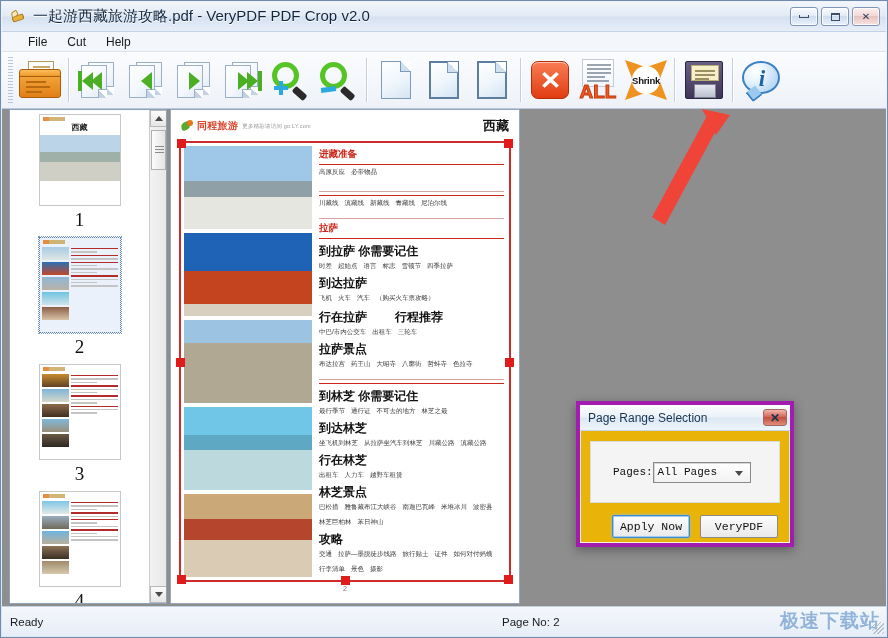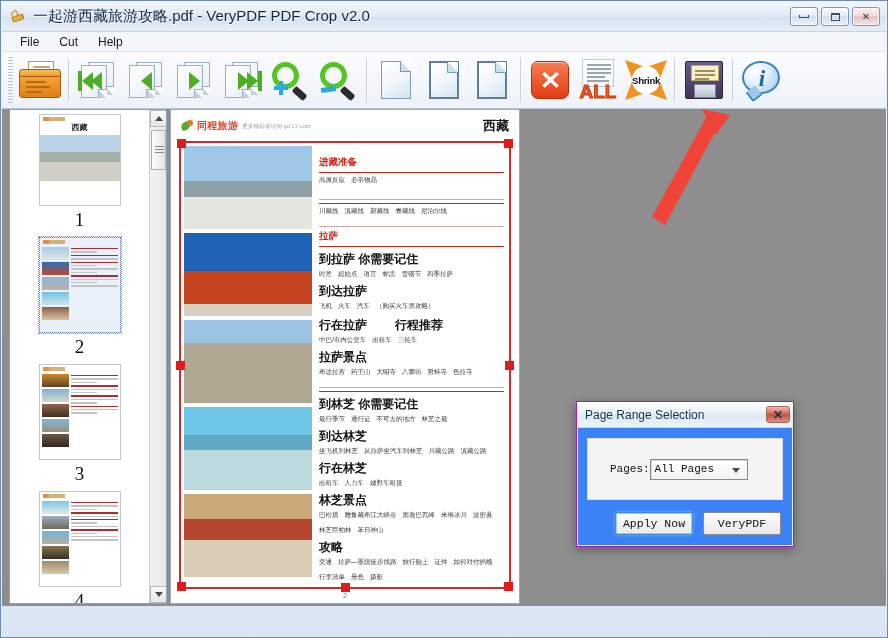--- a/index.html
+++ b/index.html
@@ -43,21 +43,21 @@
     box-shadow: inset 0 0 0 1px rgba(255,255,255,.75);
   }
   .win-btn.close { background: linear-gradient(#fdf0ef 0%, #f3d9d7 45%, #e7c3c0 50%, #f7e3e1 100%); }
   .gl { font-size: 10px; color: #2a3c55; line-height: 1; }
   .min-gl { width: 10px; height: 3px; border: 1px solid #3b4f6b; border-top: none; }
   .max-gl { width: 9px; height: 8px; border: 1px solid #3b4f6b; border-top-width: 2px; }
 
   
   .menubar {
     position: absolute; left: 1px; top: 31px; right: 1px; height: 20px;
-    background: #f3f6fa; display: flex; align-items: center; padding-left: 8px;
+    background: #f3f6fa; display: flex; align-items: center; padding-left: 16px;
     border-bottom: 1px solid #dde5ef;
   }
   .menu-item {
     font-size: 12px; color: #1a1a1a; padding: 2px 10px; cursor: default;
   }
 
   
   .toolbar {
     position: absolute; left: 1px; top: 51px; right: 1px; height: 57px;
     background: linear-gradient(#fbfcfe, #eef2f8);
@@ -222,37 +222,37 @@
 
   .croparea { position: relative; margin: 0 8px; border: 2px solid #cf2b2b; }
   .crop-handle { position: absolute; width: 9px; height: 9px; background: #e01b1b; }
   .ch-tl { left: -4px; top: -4px; } .ch-tr { right: -4px; top: -4px; }
   .ch-bl { left: -4px; bottom: -4px; } .ch-br { right: -4px; bottom: -4px; }
   .ch-ml { left: -5px; top: 50%; margin-top: -4px; } .ch-mr { right: -5px; top: 50%; margin-top: -4px; } .ch-mb { left: 50%; bottom: -5px; margin-left: -4px; }
 
   .doc-cols { display: flex; gap: 4px; padding: 3px; }
   .col-photos { width: 128px; display: flex; flex-direction: column; gap: 4px; }
   .photo { width: 100%; height: 83px; }
-  .col-text { flex: 1; padding: 2px 2px 0 3px; margin-top: 8px; }
+  .col-text { flex: 1; padding: 2px 2px 0 3px; }
 
   .sec-h { color: #cf2417; font-weight: bold; font-size: 9.5px; padding-bottom: 2px; }
   .rule { height: 1px; background: #cf2417; margin: 1px 0 3px; }
   .rule.dim { background: #d8a6a2; }
   .sub-h { color: #111; font-weight: bold; font-size: 12px; margin-top: 4px; }
   .kw { color: #3a3a3a; font-size: 6.5px; display: flex; flex-wrap: wrap; gap: 6px; margin: 2px 0 2px; }
   .rowflex { display: flex; gap: 28px; }
   .doc-footer { text-align: center; font-size: 7px; color: #777; padding: 3px 0 6px; }
 
   
   .ann { position: absolute; pointer-events: none; }
 
   
   .dialog {
     position: absolute; left: 574px; top: 292px; width: 218px; height: 146px;
-    background: #3b82f6; border: 1px solid #a21caf;
+    background: #eab308; border: 4px solid #a21caf;
     box-shadow: 0 0 0 1px rgba(255,255,255,.85) inset, 0 3px 10px rgba(0,0,0,.35);
   }
   .dlg-title {
     height: 26px; display: flex; align-items: center; padding: 0 3px 0 8px;
     background: linear-gradient(#fdfefe 0%, #eaf1f8 48%, #dde8f4 52%, #eef5fb 100%);
     border-bottom: 1px solid #c5d5e6;
   }
   .dlg-title span { font-size: 12px; color: #16344f; }
   .dlg-close {
     margin-left: auto; width: 24px; height: 17px; border: 1px solid #a06a64; border-radius: 3px;
@@ -778,13 +778,19 @@
           </div>
         </div>
         <div class="dlg-buttons">
           <div class="dlg-btn default">Apply Now</div>
           <div class="dlg-btn">VeryPDF</div>
         </div>
       </div>
     </div>
   </div>
 
+  <div class="statusbar">
+    <div class="st-cell st-ready">Ready</div>
+    <div class="st-cell st-page">Page No: 2</div>
+    <div class="watermark">极速下载站</div>
+    <div class="grip-corner"></div>
+  </div>
 </div>
 
 </body></html>

